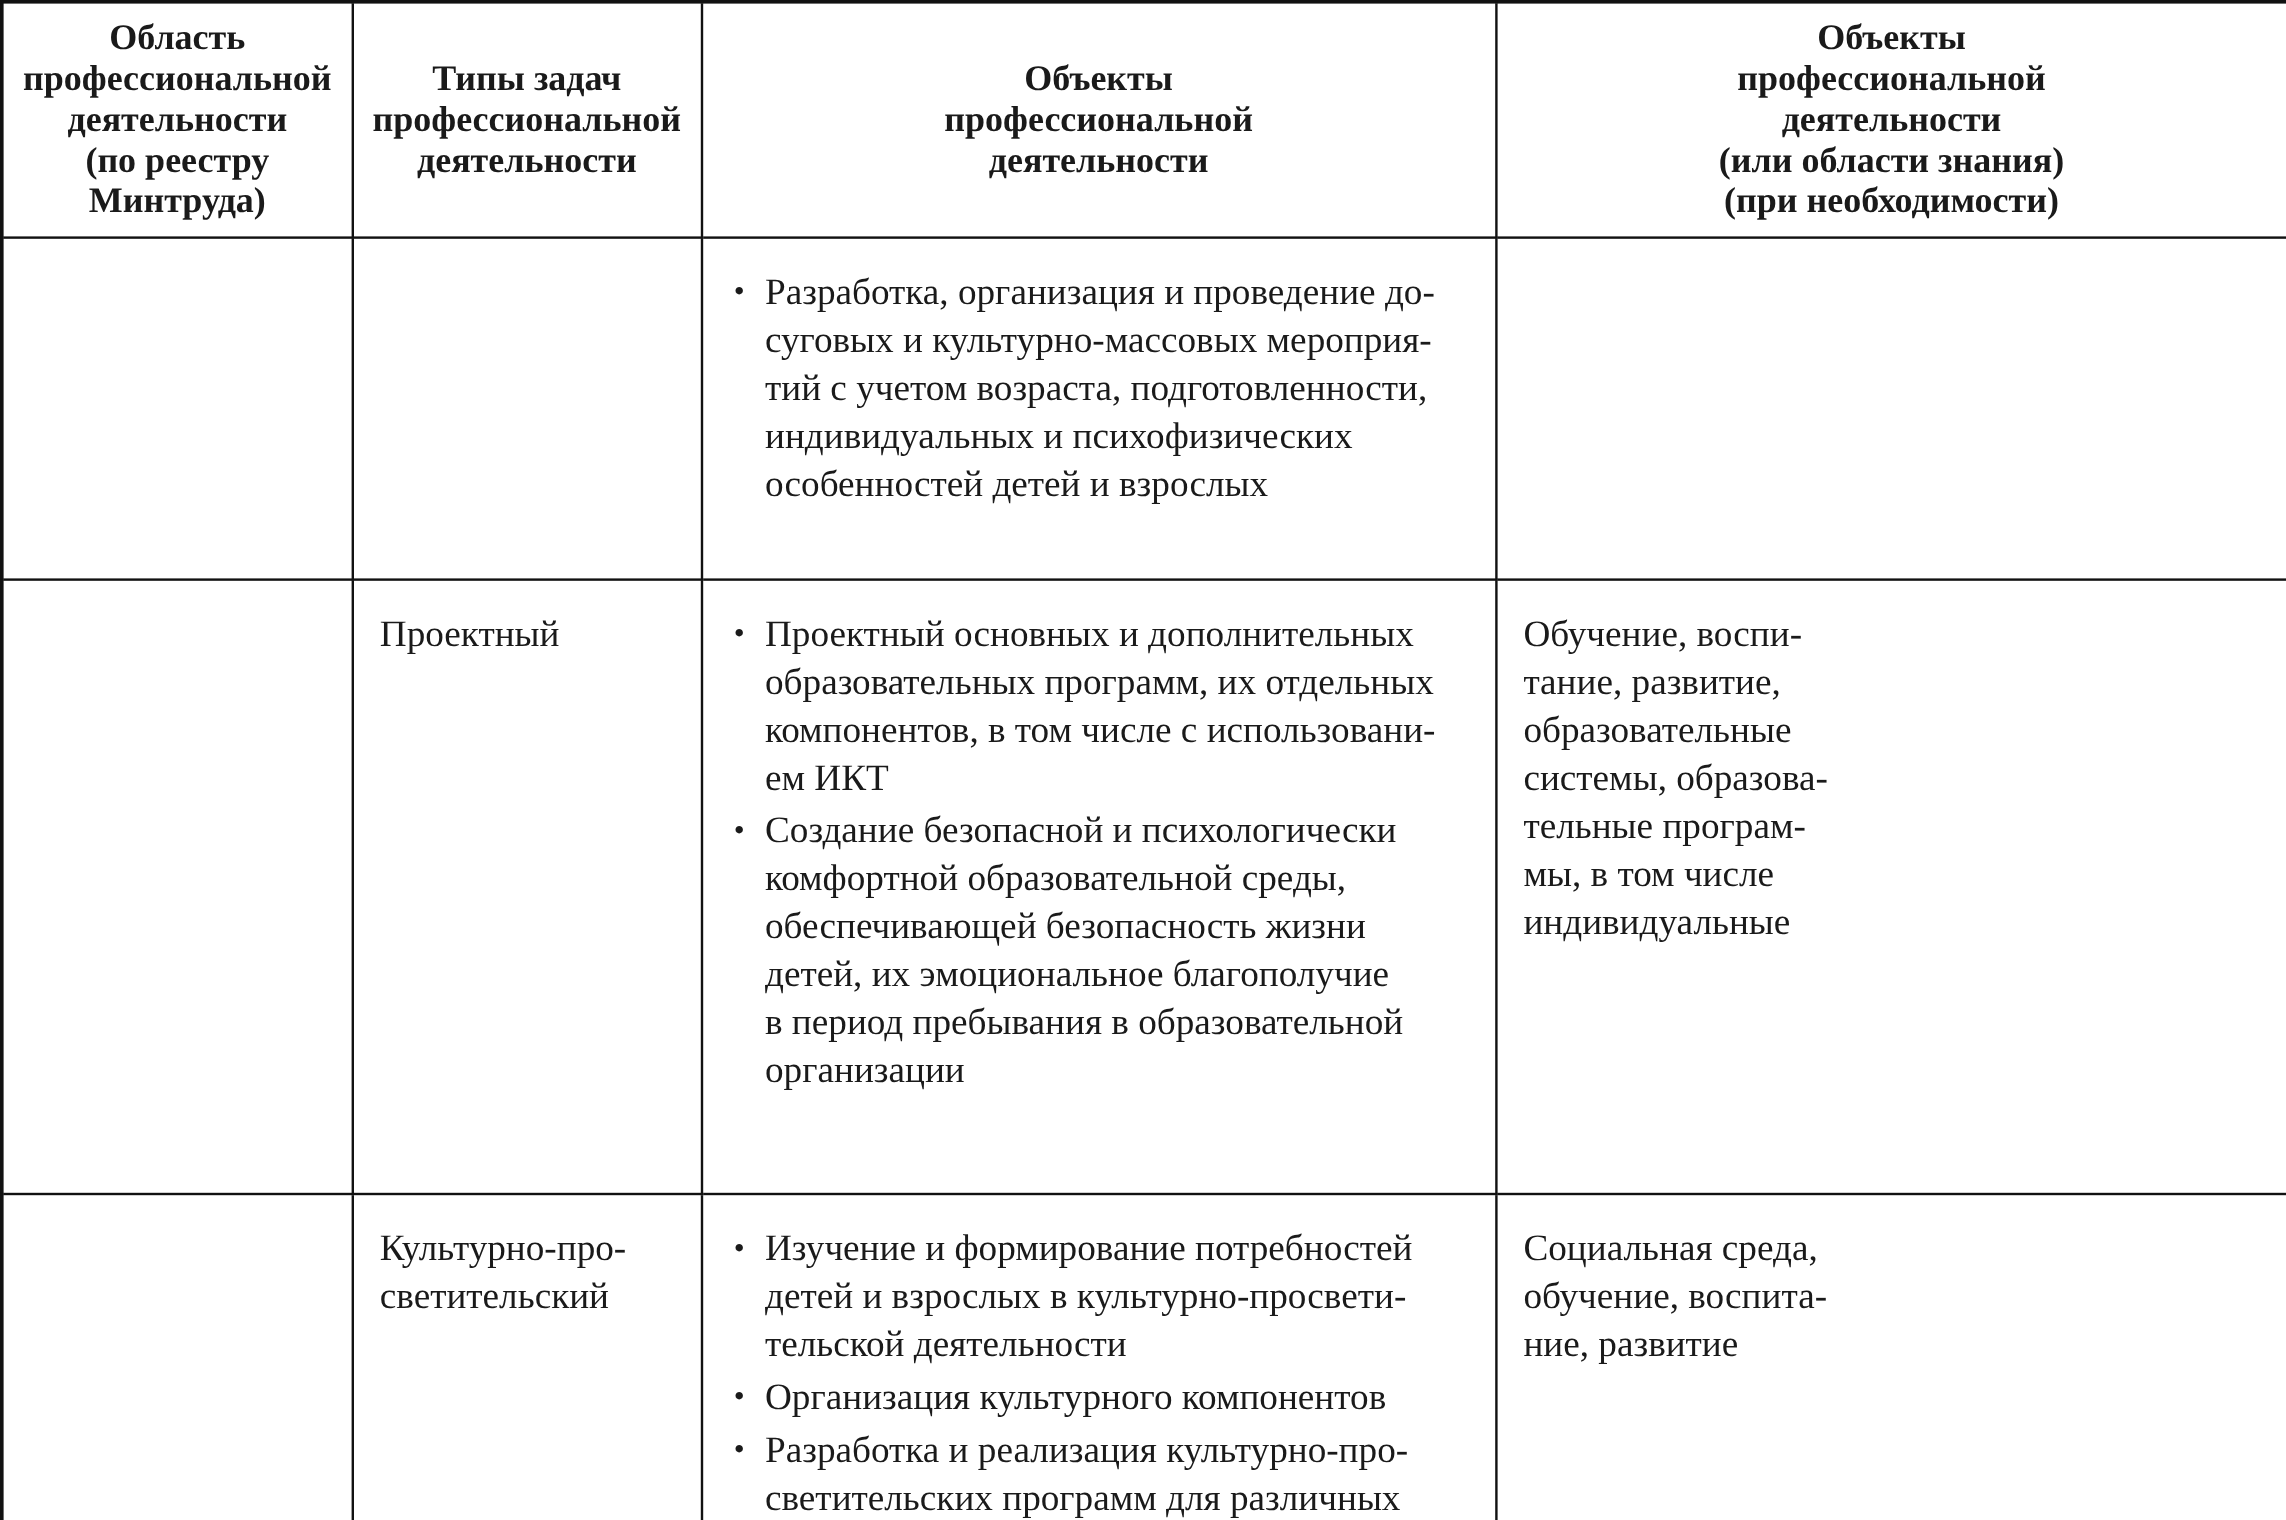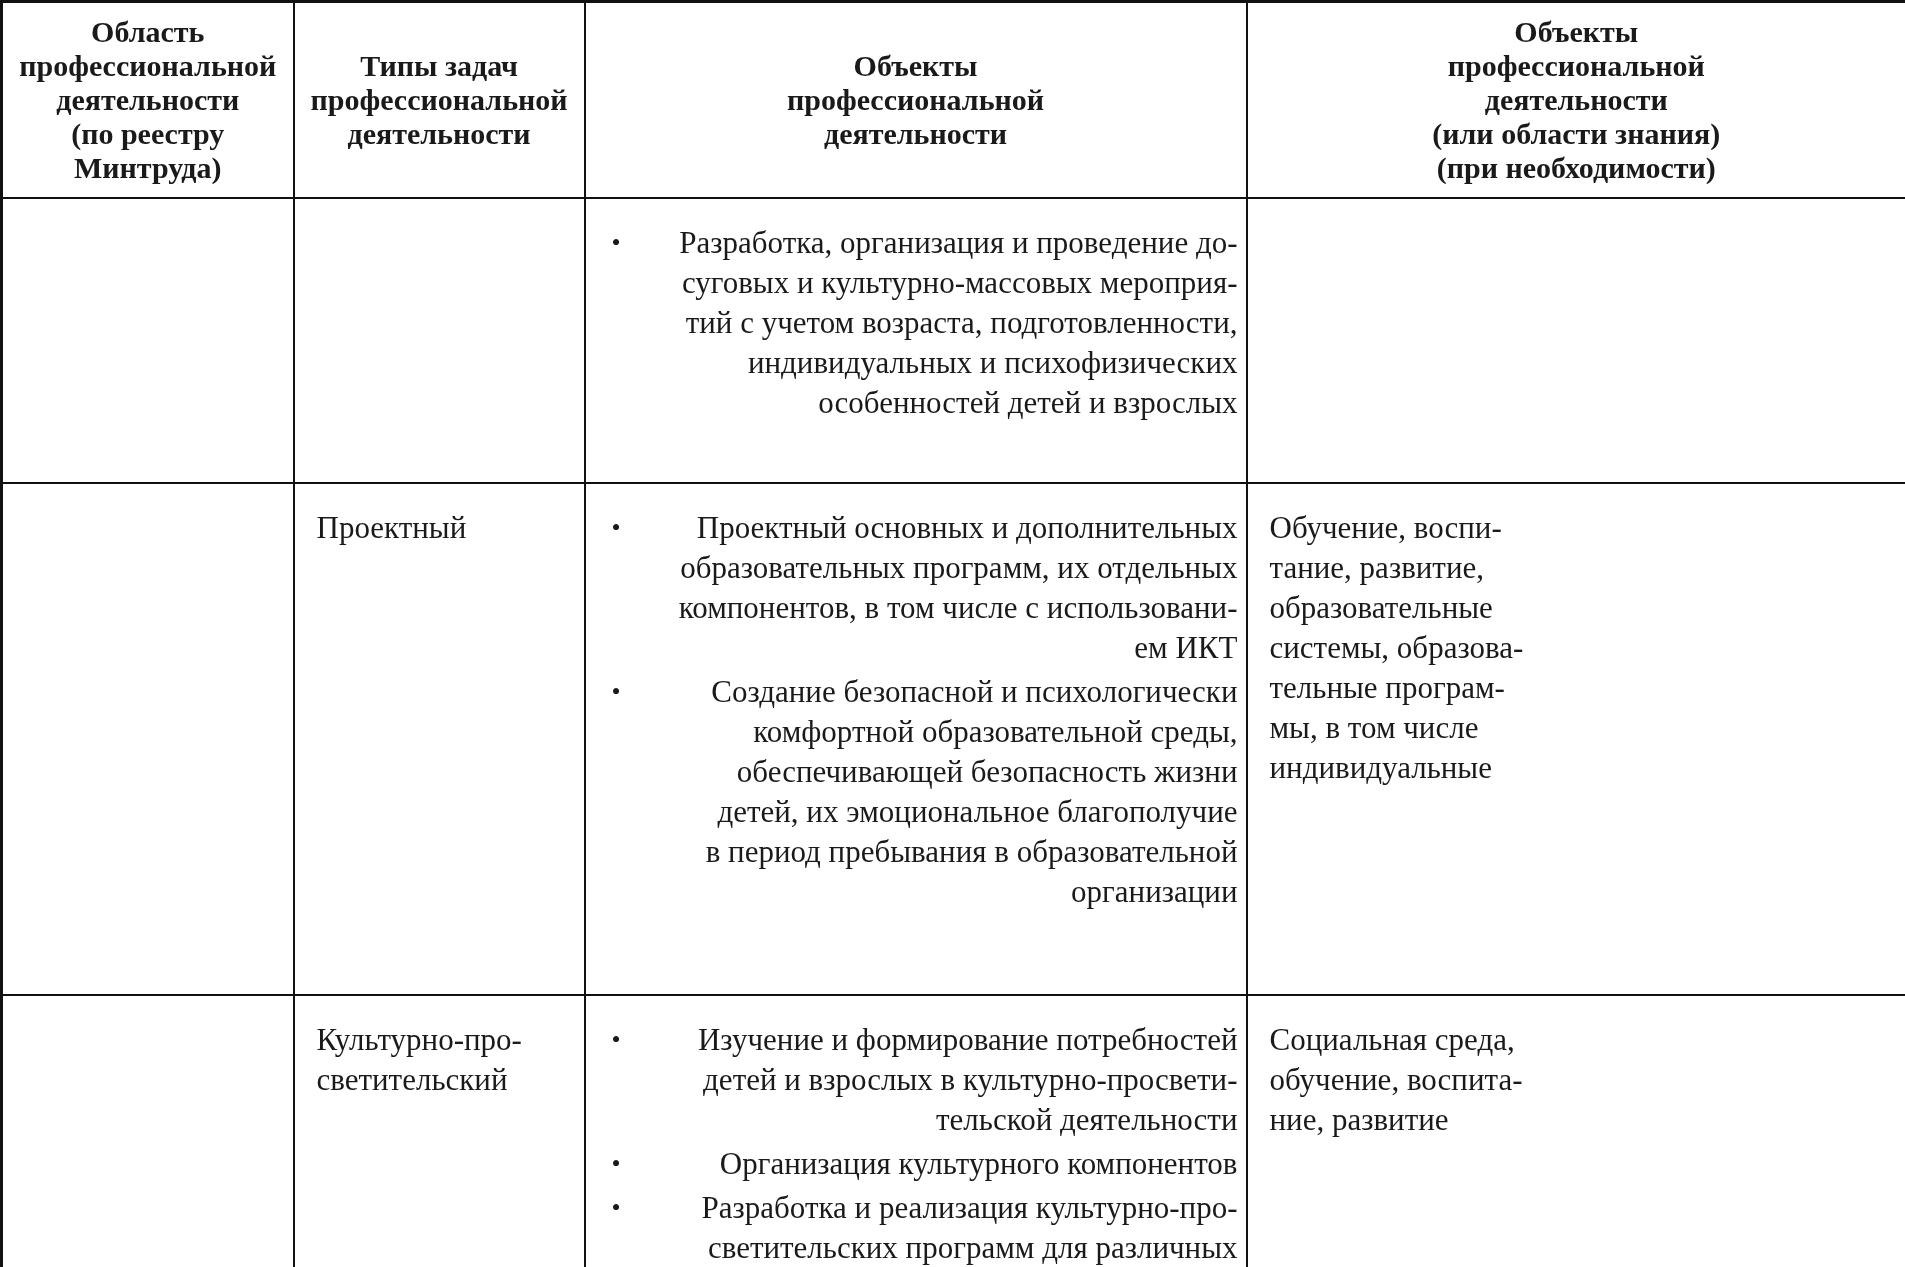--- a/index.html
+++ b/index.html
@@ -57,21 +57,20 @@
     flex: 0 0 30px;
     width: 30px;
     text-align: left;
     padding-left: 4px;
     font-size: 26px;
     line-height: 40px;
   }
   .task-text {
     flex: 1 1 auto;
     white-space: pre-line;
-    text-align: right;
   }
 </style>
 </head>
 <body>
 
 <div class="page">
   <table class="doc-table">
     <colgroup>
       <col style="width:292px">
       <col style="width:291px">

